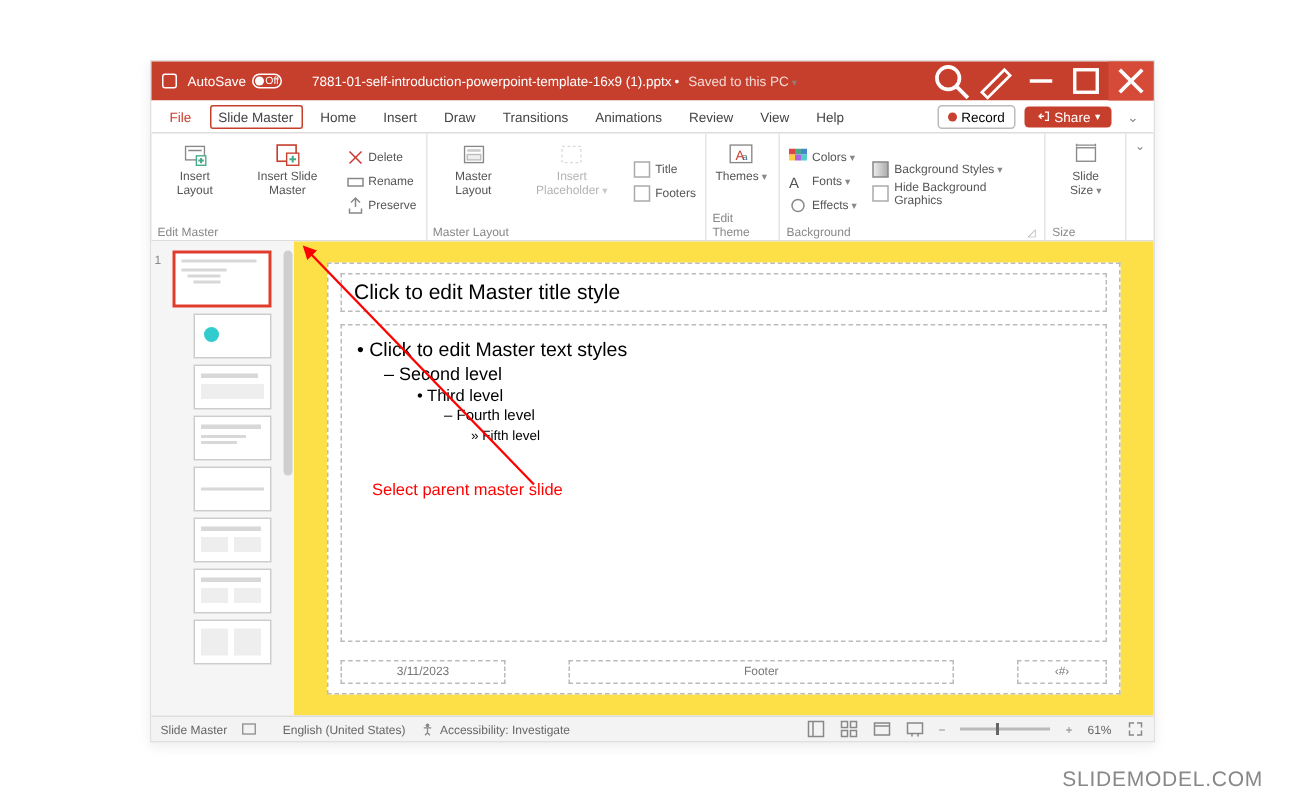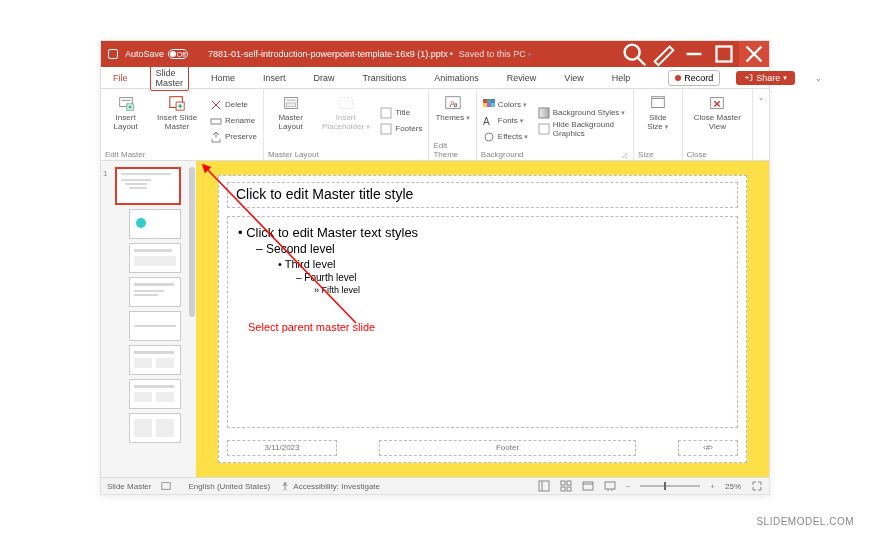--- a/index.html
+++ b/index.html
@@ -10,21 +10,21 @@
 .autosave { display:flex; align-items:center; gap:4px; }
 .toggle { width:20px; height:10px; border:1px solid #fff; border-radius:6px; display:flex; align-items:center; padding:0 1px; justify-content:flex-end; font-size:7px; }
 .toggle::before { content:""; width:6px; height:6px; border-radius:50%; background:#fff; margin-right:auto; }
 .titlebar .fname { flex: 0 0 auto; margin-left: 20px; }
 .titlebar .saved { margin-left:4px; opacity:.8; }
 .titlebar .spacer { flex:1; }
 .tbtn { width:30px; height:26px; display:flex; align-items:center; justify-content:center; }
 .tbtn.close { background:#d64a38; }
 .tbtn.mid { }
 svg { display:block; }
-.tabs { height: 22px; background:#fff; border-bottom:1px solid #ddd; display:flex; align-items:center; font-size:9px; padding:0 6px; gap:16px; }
+.tabs { height: 22px; background:#fff; border-bottom:1px solid #ddd; display:flex; align-items:center; font-size:9px; padding:0 6px; gap:6px; }
 .tab { padding:3px 6px; color:#444; cursor:pointer; }
 .tab.file { color:#c63f2d; }
 .tab.active { border:1px solid #c63f2d; border-radius:2px; padding:2px 5px; }
 .tabs .sp { flex:1; }
 .rec { border:1px solid #bbb; border-radius:3px; padding:2px 6px; display:flex; align-items:center; gap:3px; }
 .rec .dot { width:6px; height:6px; border-radius:50%; background:#c84030; }
 .share { background:#c63f2d; color:#fff; border-radius:3px; padding:2px 8px; display:flex; align-items:center; gap:3px; }
 .ribbon { height: 72px; border-bottom:1px solid #ddd; display:flex; font-size:8px; color:#555; }
 .grp { border-right:1px solid #e5e5e5; padding:2px 4px 0 4px; display:flex; flex-direction:column; }
 .grp .body { flex:1; display:flex; gap:2px; }
@@ -64,21 +64,21 @@
 .ph.date { left:8px; width:110px; }
 .ph.footer { left:160px; right:110px; }
 .ph.num { right:8px; width:60px; }
 .annot { position:absolute; color:#ff0000; font-size:11px; font-weight:500; }
 .arrow-svg { position:absolute; pointer-events:none; }
 .statusbar { position:absolute; left:0; right:0; bottom:0; height:17px; background:#f3f3f3; border-top:1px solid #ddd; display:flex; align-items:center; font-size:8px; color:#666; padding:0 6px; gap:10px; }
 .statusbar .sp { flex:1; }
 .statusbar .zicon { width:12px; height:12px; display:flex; align-items:center; justify-content:center; }
 .zoom-slider { width:60px; height:2px; background:#bbb; position:relative; }
 .zoom-slider::after { content:""; position:absolute; left:40%; top:-3px; width:2px; height:8px; background:#666; }
-.brand { position:absolute; right:16px; bottom:12px; font-size:10px; color:#888; letter-spacing:.5px; }
+.brand { position:absolute; right:28px; bottom:12px; font-size:14px; color:#888; letter-spacing:.5px; }
 </style>
 </head>
 <body>
 
 <div class="stage">
 
   <div class="titlebar">
     <div class="sq"></div>
     <div class="autosave">
       <span>AutoSave</span>
@@ -331,35 +331,20 @@
                 <line x1="3" y1="2" x2="3" y2="4" stroke="#888"></line>
                 <line x1="17" y1="2" x2="17" y2="4" stroke="#888"></line>
               </svg>
             </div>
             <span class="dd">Slide Size</span>
           </div>
       </div>
       <div class="label">Size</div>
     </div>
 
-    <div class="grp">
-      <div class="body">
-        <div class="btn">
-            <div class="ic">
-              <svg viewBox="0 0 20 20">
-                <rect x="3" y="4" width="14" height="12" fill="none" stroke="#888"></rect>
-                <line x1="7" y1="8" x2="13" y2="14" stroke="#c33" stroke-width="1.5"></line>
-                <line x1="13" y1="8" x2="7" y2="14" stroke="#c33" stroke-width="1.5"></line>
-              </svg>
-            </div>
-            <span>Close Master View</span>
-          </div>
-      </div>
-      <div class="label">Close</div>
-    </div>
     <div style="flex:1;border-right:none"></div>
     <div style="width:18px;display:flex;align-items:flex-start;justify-content:center;padding-top:4px;color:#888">⌄</div>
   </div>
 
   <div class="workarea">
     <div class="thumbs">
       <span class="th-num">1</span>
       <div class="th master">
         <div class="bar" style="left:4px;top:4px;width:50px"></div>
         <div class="bar" style="left:4px;top:10px;width:30px"></div>
@@ -463,21 +448,21 @@
     <span class="zicon">
         <svg viewBox="0 0 12 12">
           <rect x="1" y="2" width="10" height="7" fill="none" stroke="#888"></rect>
           <line x1="4" y1="9" x2="4" y2="11" stroke="#888"></line>
           <line x1="8" y1="9" x2="8" y2="11" stroke="#888"></line>
         </svg>
       </span>
     <span style="color:#888">−</span>
     <div class="zoom-slider"></div>
     <span style="color:#888">+</span>
-    <span>25%</span>
+    <span>61%</span>
     <span class="zicon">
         <svg viewBox="0 0 12 12">
           <path d="M2 5 L2 2 L5 2 M7 2 L10 2 L10 5 M10 7 L10 10 L7 10 M5 10 L2 10 L2 7" fill="none" stroke="#888"></path>
         </svg>
       </span>
   </div>
 </div>
 
 <div class="brand">SLIDEMODEL.COM</div>
 

